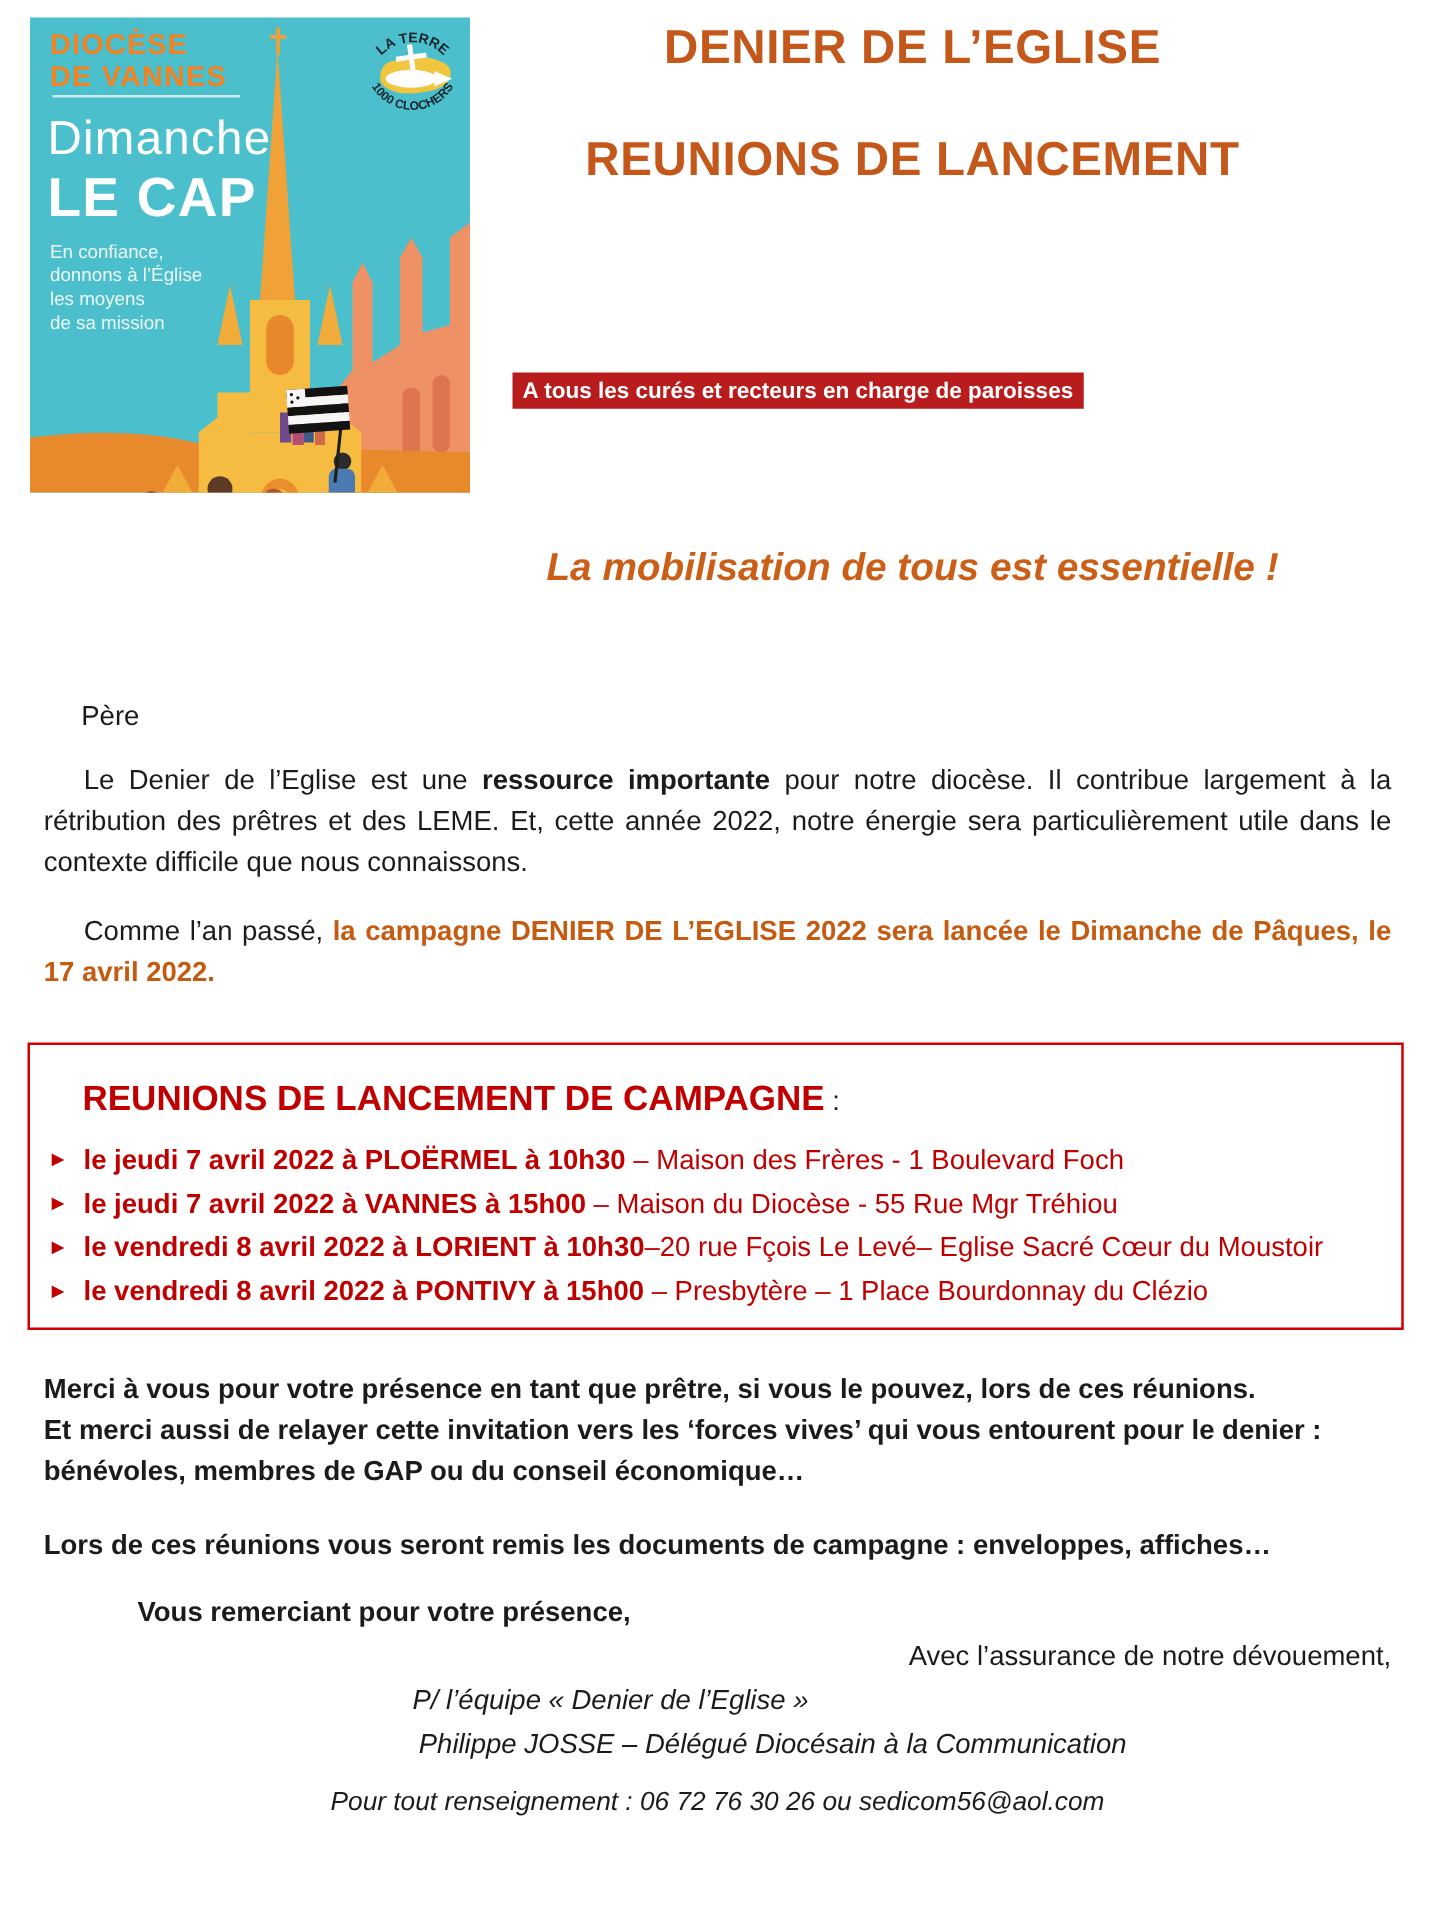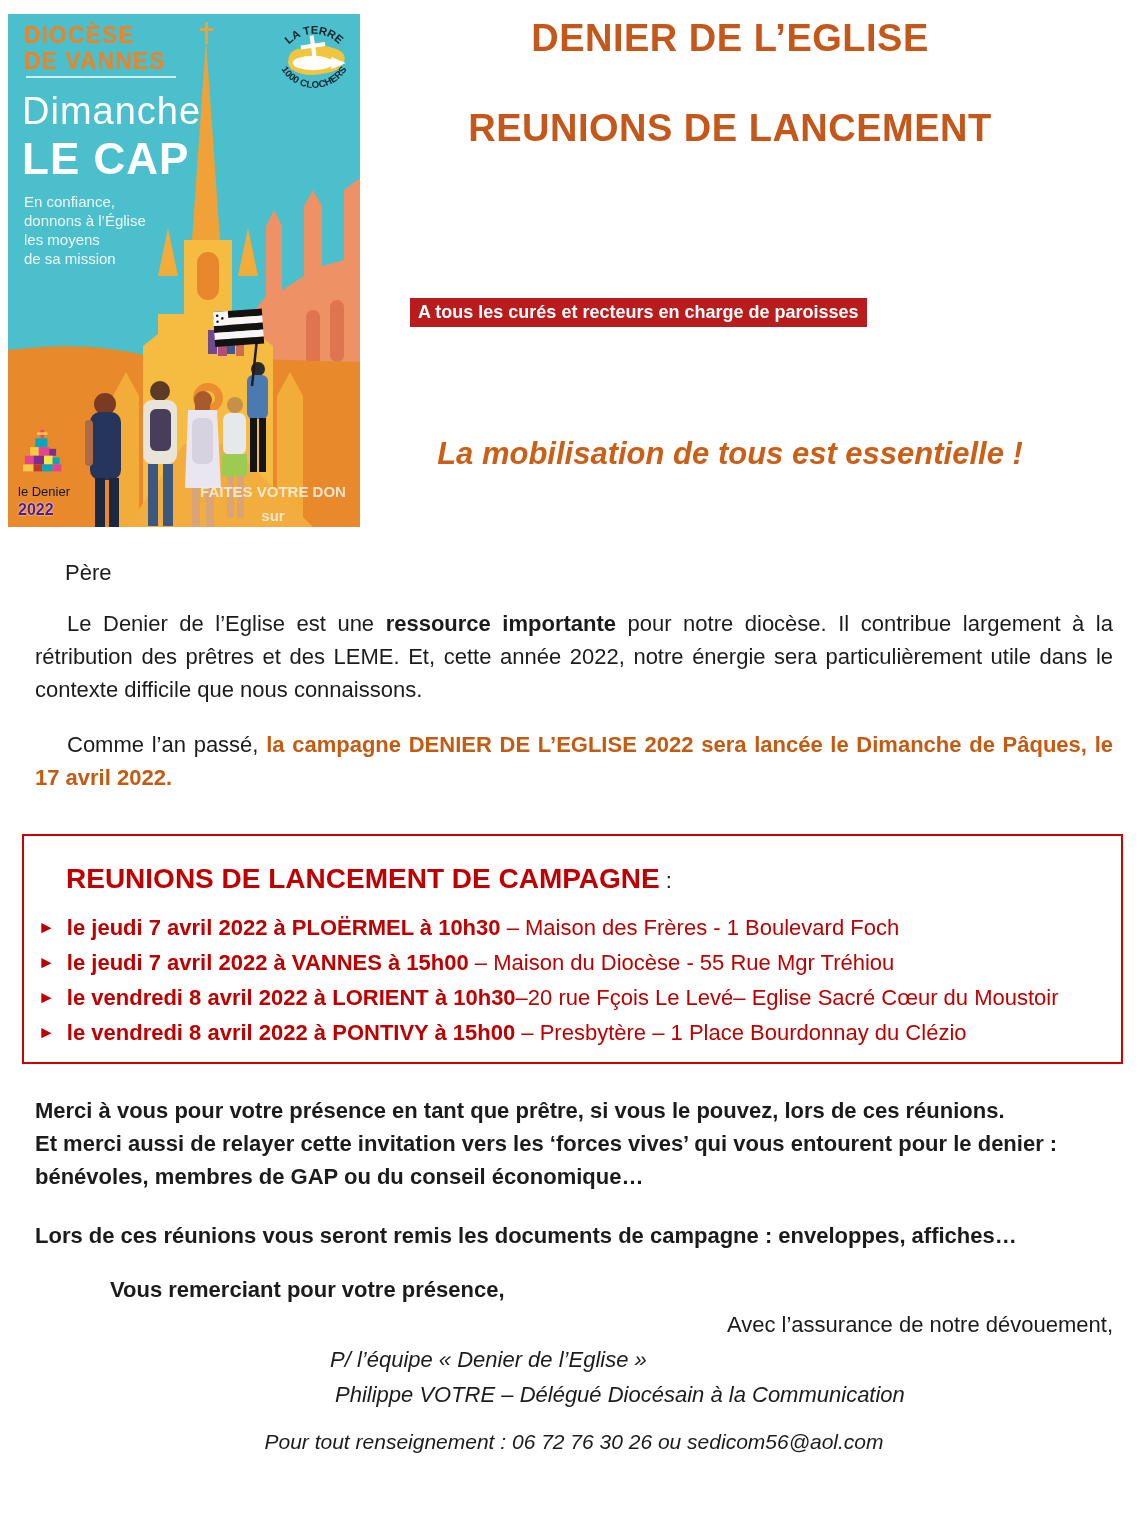--- a/index.html
+++ b/index.html
@@ -1,21 +1,21 @@
 <!DOCTYPE html>
 <html><head>
 <meta charset="utf-8">
 <style>
   html,body{margin:0;padding:0;}
   body{
     width:1143px;height:1536px;background:#ffffff;position:relative;
     font-family:"Liberation Sans",sans-serif;color:#1b1b1b;overflow:hidden;
   }
   
-  .poster{position:absolute;left:8px;top:14px;width:352px;height:513px;background:#4bbfcc;overflow:hidden;}
+  .poster{position:absolute;left:24px;top:14px;width:352px;height:380px;background:#4bbfcc;overflow:hidden;}
   .poster-scene{position:absolute;left:0;top:0;width:352px;height:514px;}
   .diocese{position:absolute;left:16px;top:8px;color:#f08222;font-weight:bold;font-size:23px;line-height:26px;letter-spacing:1px;}
   .divider{position:absolute;left:18px;top:62px;width:150px;height:2px;background:#e8f4f5;opacity:.85;}
   .gardons{position:absolute;left:14px;top:76px;color:#ffffff;font-size:38px;font-weight:normal;letter-spacing:1px;}
   .lecap{position:absolute;left:14px;top:120px;color:#ffffff;font-size:44px;font-weight:bold;letter-spacing:1px;}
   .tagline{position:absolute;left:16px;top:178px;color:#eef8f8;font-size:15px;line-height:19px;}
   .badge{position:absolute;left:260px;top:2px;width:92px;height:92px;}
   .denier-logo{position:absolute;left:10px;top:414px;width:70px;text-align:left;}
   .denier-label{color:#0f172a;font-size:13px;line-height:14px;margin-top:1px;}
   .denier-year{color:#4c1d95;font-size:16px;font-weight:bold;line-height:22px;text-shadow:0 0 2px #ffffff;}
@@ -227,16 +227,16 @@
     <div>Merci à vous pour votre présence en tant que prêtre, si vous le pouvez, lors de ces réunions.</div>
     <div>Et merci aussi de relayer cette invitation vers les ‘forces vives’ qui vous entourent pour le denier :</div>
     <div>bénévoles, membres de GAP ou du conseil économique…</div>
   </div>
 
   <div class="docs-line">Lors de ces réunions vous seront remis les documents de campagne : enveloppes, affiches…</div>
 
   <div class="closing-bold">Vous remerciant pour votre présence,</div>
   <div class="closing-reg">Avec l’assurance de notre dévouement,</div>
   <div class="sig sig-1">P/ l’équipe  « Denier de l’Eglise »</div>
-  <div class="sig sig-2">Philippe VOTRE – Délégué Diocésain à la Communication</div>
+  <div class="sig sig-2">Philippe JOSSE – Délégué Diocésain à la Communication</div>
 
   <div class="footer-line">Pour tout renseignement : 06 72 76 30 26 ou sedicom56@aol.com</div>
 </div>
 
 </body></html>

